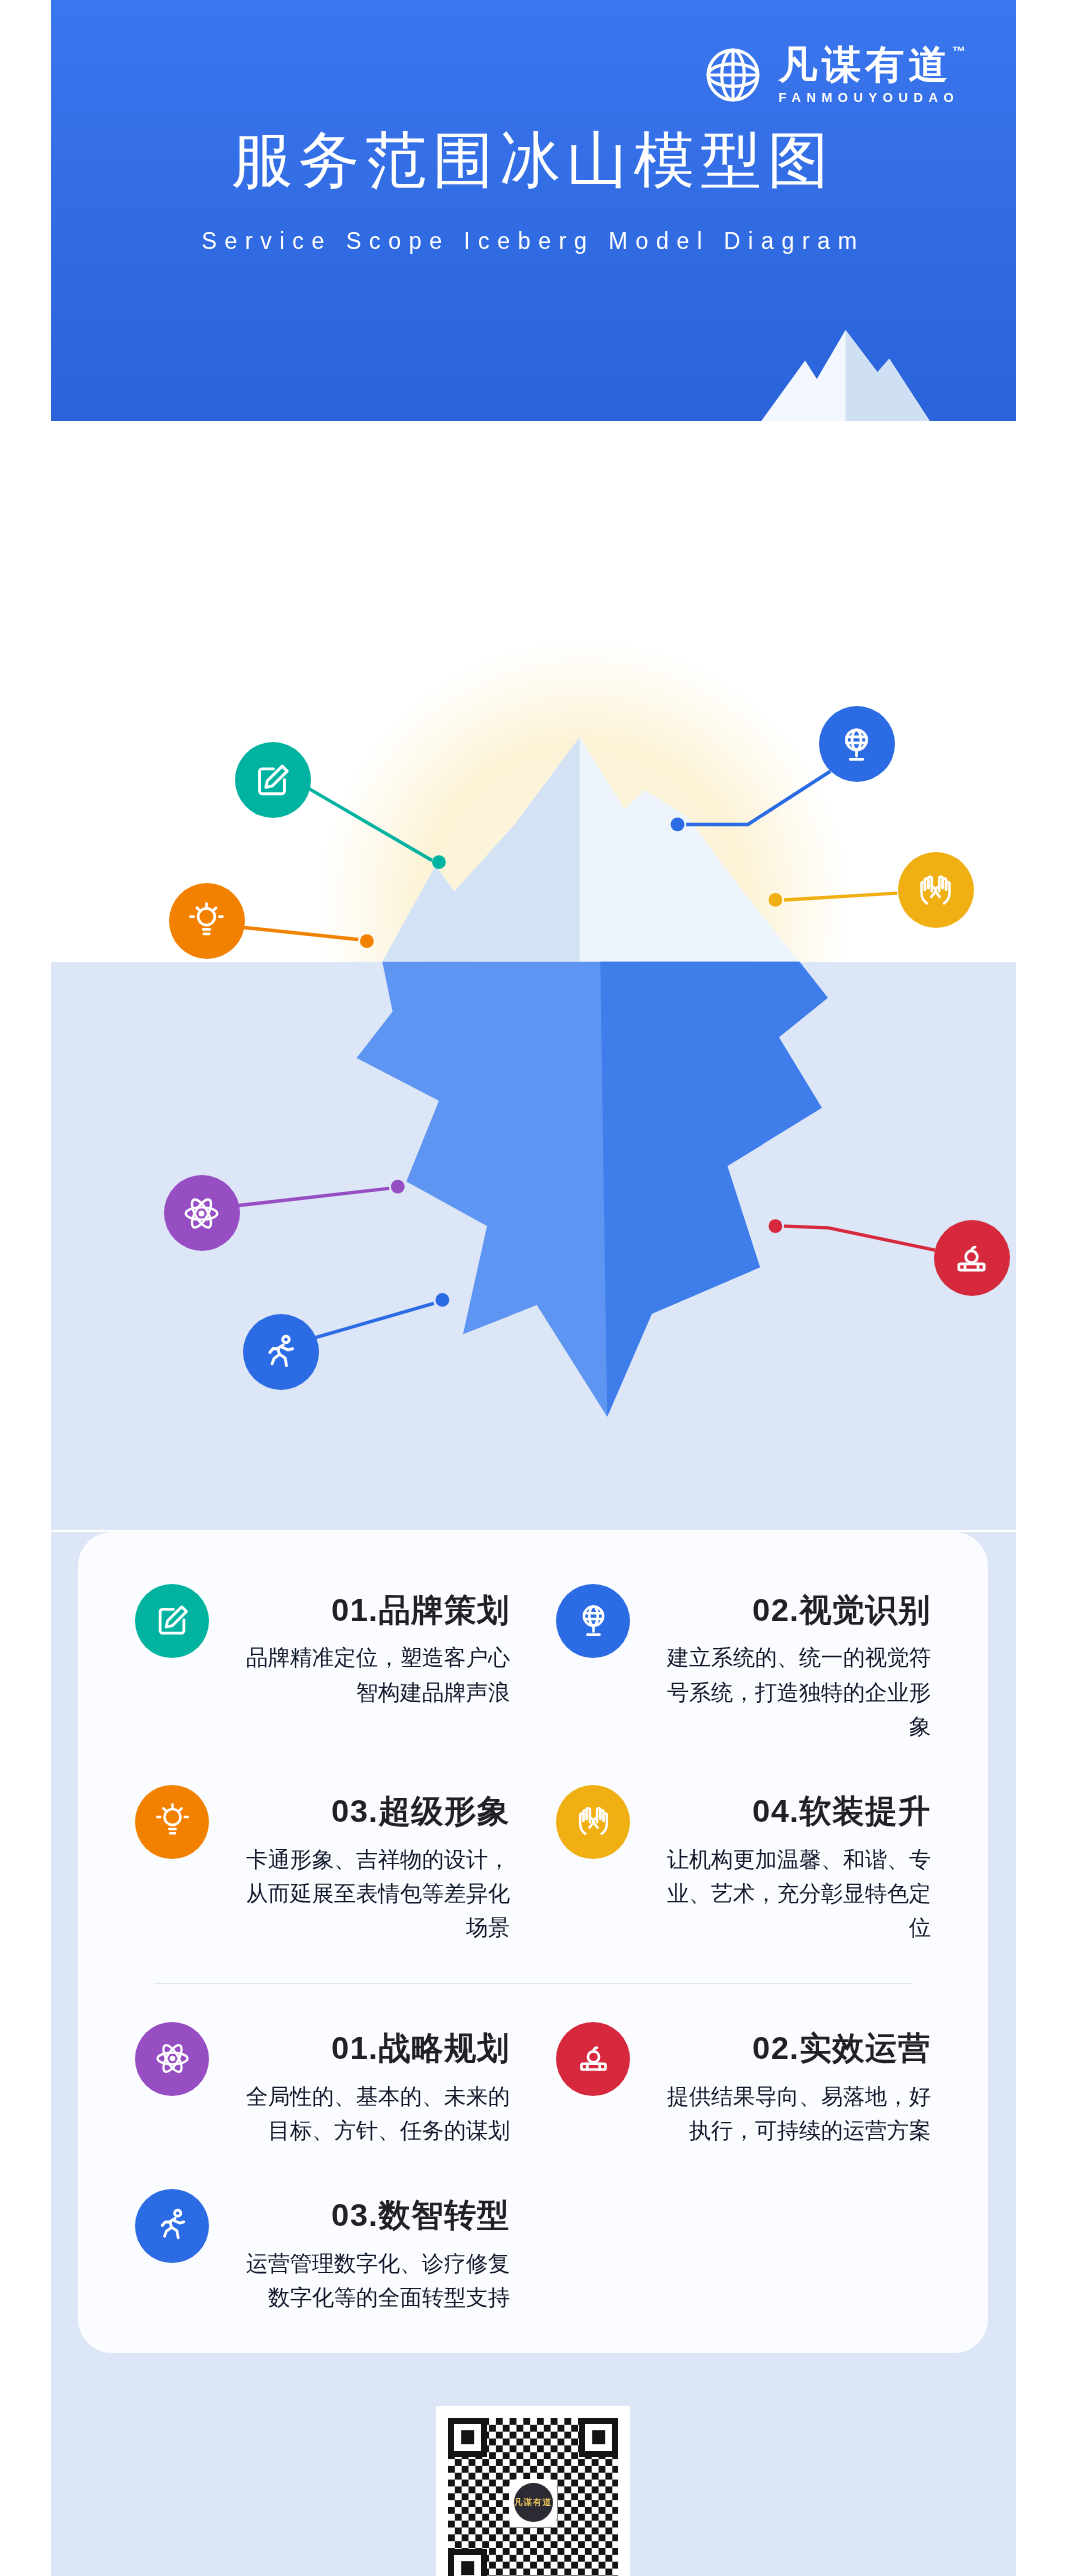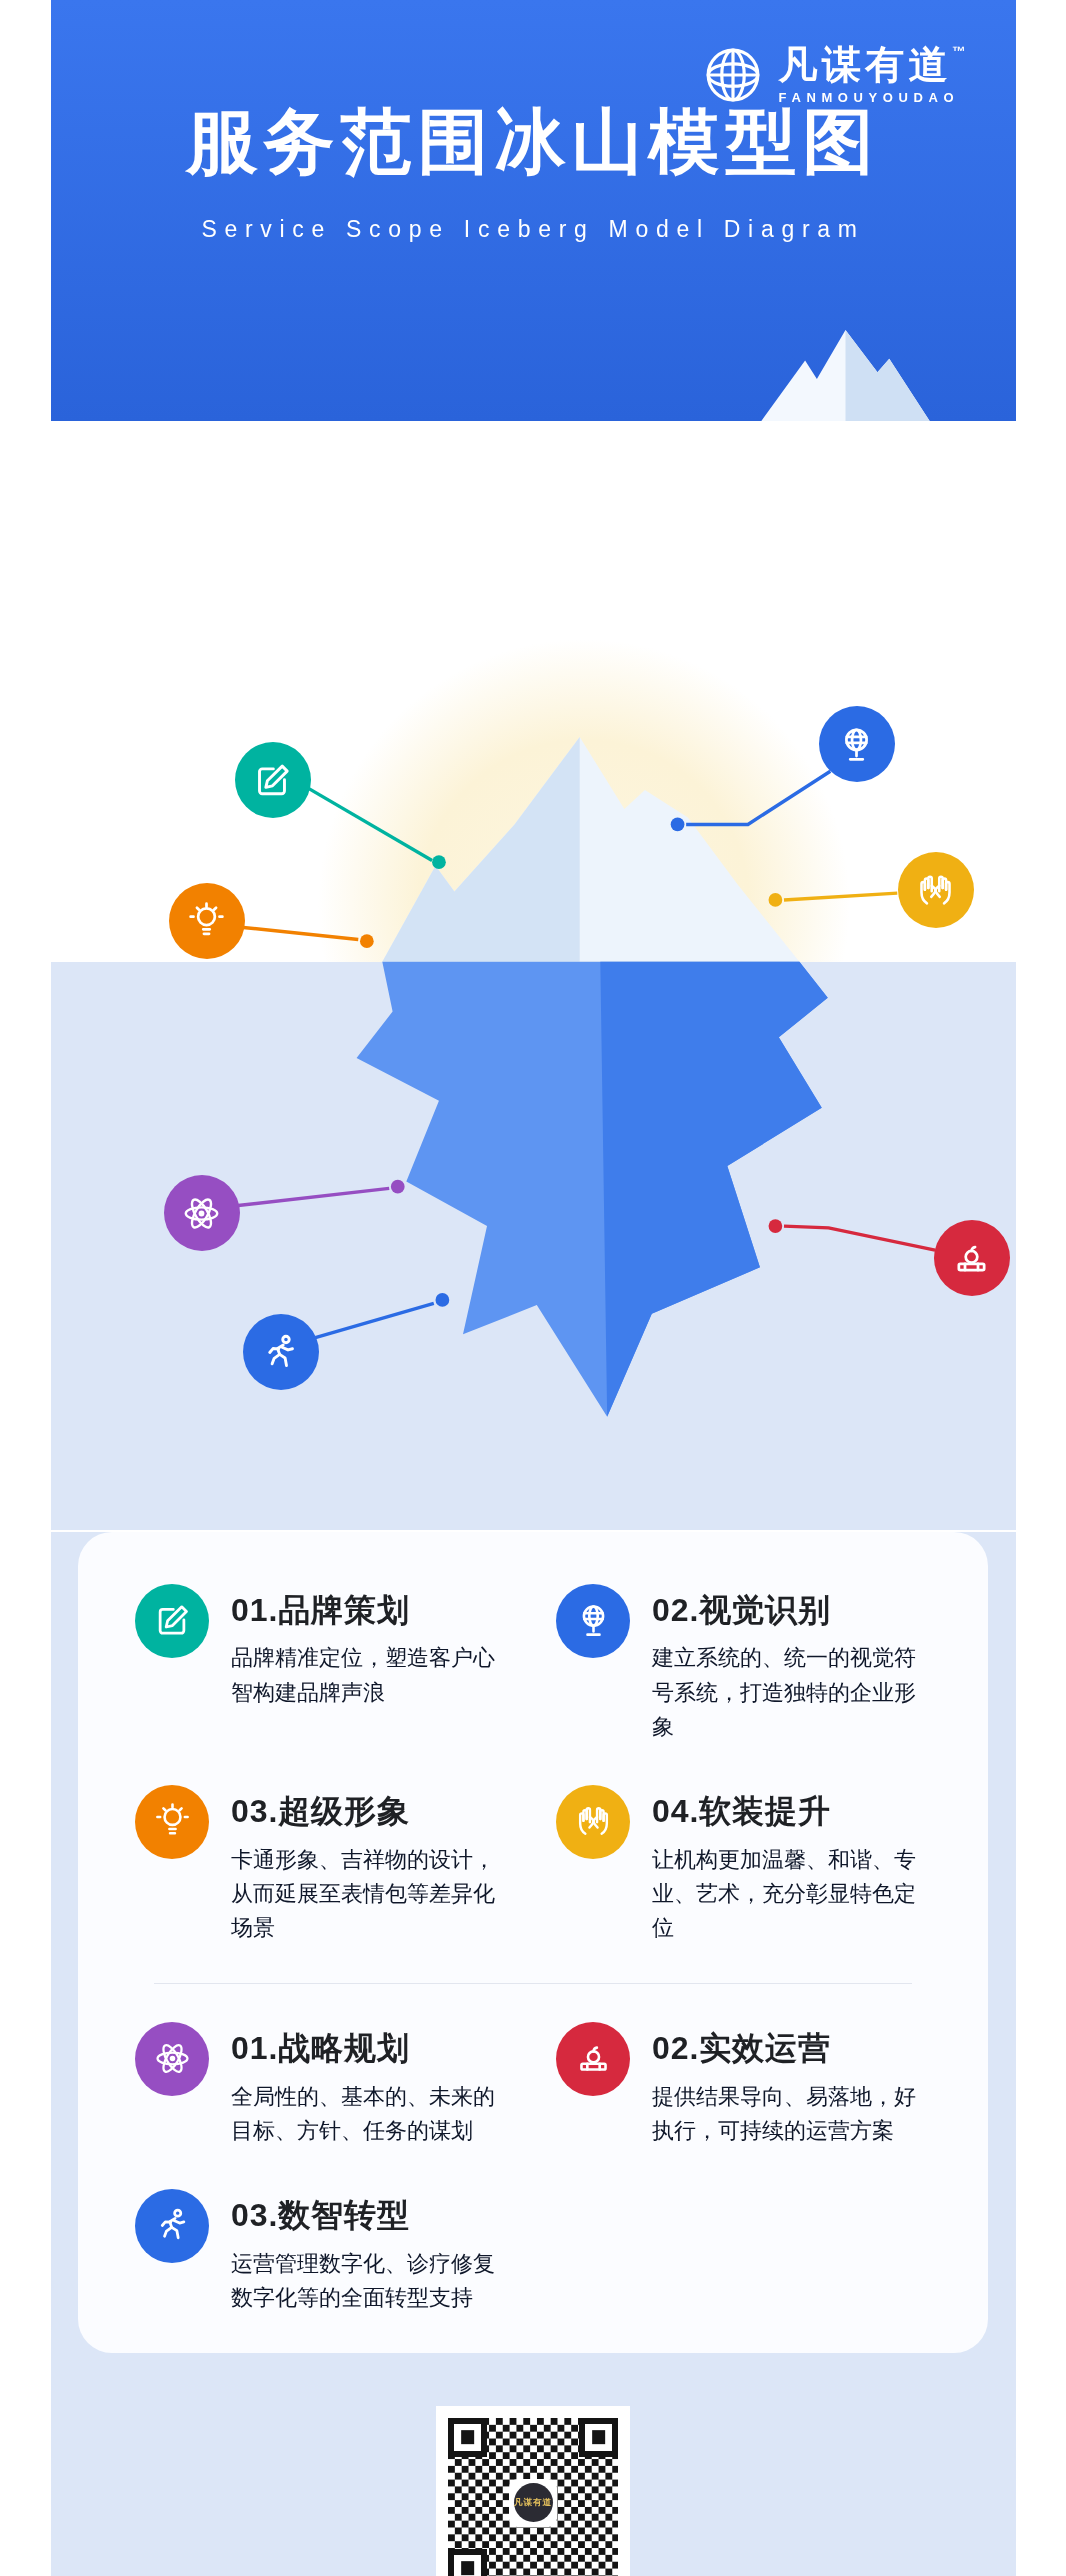--- a/index.html
+++ b/index.html
@@ -6,42 +6,42 @@
   .page{position:relative;width:965px;height:2576px;margin:0 auto;overflow:hidden;
         font-family:"Liberation Sans","DejaVu Sans",sans-serif;background:#ffffff;}
 
   
   .hero{position:relative;height:421px;background:linear-gradient(180deg,#3a76ee 0%,#2a63da 100%);color:#fff;}
   .brand{position:absolute;top:43px;right:50px;display:flex;align-items:center;gap:13.7px;}
   .brand-emblem svg{width:64px;height:64px;display:block;}
   .brand-name{font-size:39px;font-weight:700;letter-spacing:4.3px;line-height:1;}
   .brand-name sup{font-size:13.7px;letter-spacing:0;vertical-align:top;}
   .brand-sub{margin-top:6.9px;font-size:13px;font-weight:700;letter-spacing:5.6px;}
-  .title{margin:0;padding-top:95px;text-align:center;font-size:71px;font-weight:700;letter-spacing:6px;}
+  .title{margin:0;padding-top:120px;text-align:center;font-size:61px;font-weight:400;letter-spacing:6px;}
   .subtitle{margin-top:26px;text-align:center;font-size:23px;font-weight:400;letter-spacing:7.7px;}
   .hero-mountain{position:absolute;right:82px;bottom:0;width:177px;height:101px;}
 
   
   .scene{position:relative;height:1109px;background:#ffffff;}
   .sun{position:absolute;left:267px;top:218px;width:532px;height:532px;border-radius:50%;
        background:radial-gradient(closest-side,#fdf6e0 0%,#fcf3d7 62%,rgba(252,243,215,0) 100%);}
   .water{position:absolute;left:0;right:0;top:541px;bottom:0;background:#dce6f7;}
   .berg{position:absolute;inset:0;width:1066px;height:1109px;pointer-events:none;}
   .callout{position:absolute;width:76px;height:76px;border-radius:50%;display:flex;align-items:center;justify-content:center;}
   .callout svg{width:41px;height:41px;}
   .bg-teal{background:#00B3A0;}  .bg-blue{background:#2B6BE4;}
   .bg-orange{background:#F28100;}.bg-yellow{background:#F0B013;}
   .bg-purple{background:#964EC2;}.bg-red{background:#D6293E;}
 
   
   .lower{position:relative;height:1046px;background:#dce6f7;}
   .card{margin:1.7px 27.5px 0;min-height:737px;background:#fbfcff;border-radius:34px;
         padding:52px 57px 38px;box-sizing:border-box;}
   .grid{display:grid;grid-template-columns:1fr 1fr;column-gap:46px;row-gap:41px;}
-  .item{display:flex;gap:22px;align-items:flex-start;}
+  .item{display:flex;gap:22px;align-items:flex-start;text-align:right;}
   .badge{flex:0 0 74px;width:74px;height:74px;border-radius:50%;display:flex;align-items:center;justify-content:center;}
   .badge svg{width:39px;height:39px;}
   .item h3{margin:5.2px 0 8.6px;font-size:32px;font-weight:700;color:#1f2125;letter-spacing:0.9px;}
   .item p{margin:0;font-size:22px;line-height:1.55;color:#0f172a;max-width:361px;}
   .divider{border:none;border-top:1.7px solid #e2e6ef;margin:38px 19px;}
 
   
   .qr-wrap{display:flex;justify-content:center;margin-top:53px;}
   .qr{position:relative;width:194px;height:194px;background:#ffffff;padding:12px;box-sizing:border-box;}
   .qr-inner{position:relative;width:100%;height:100%;

